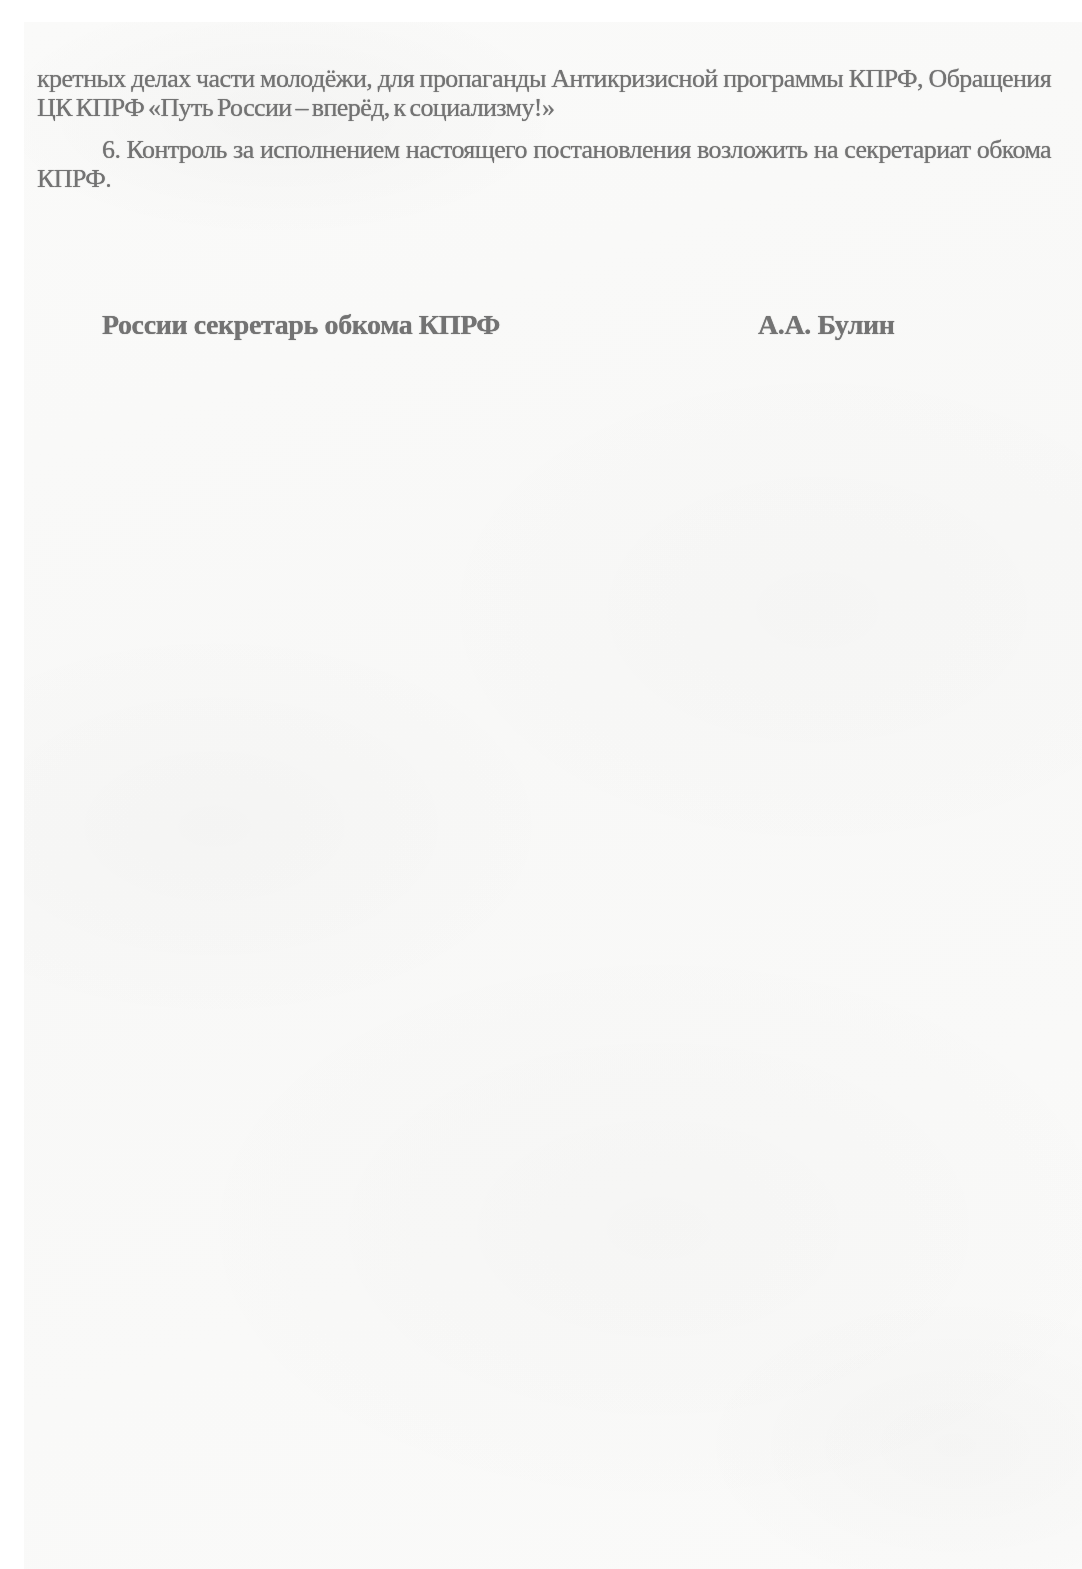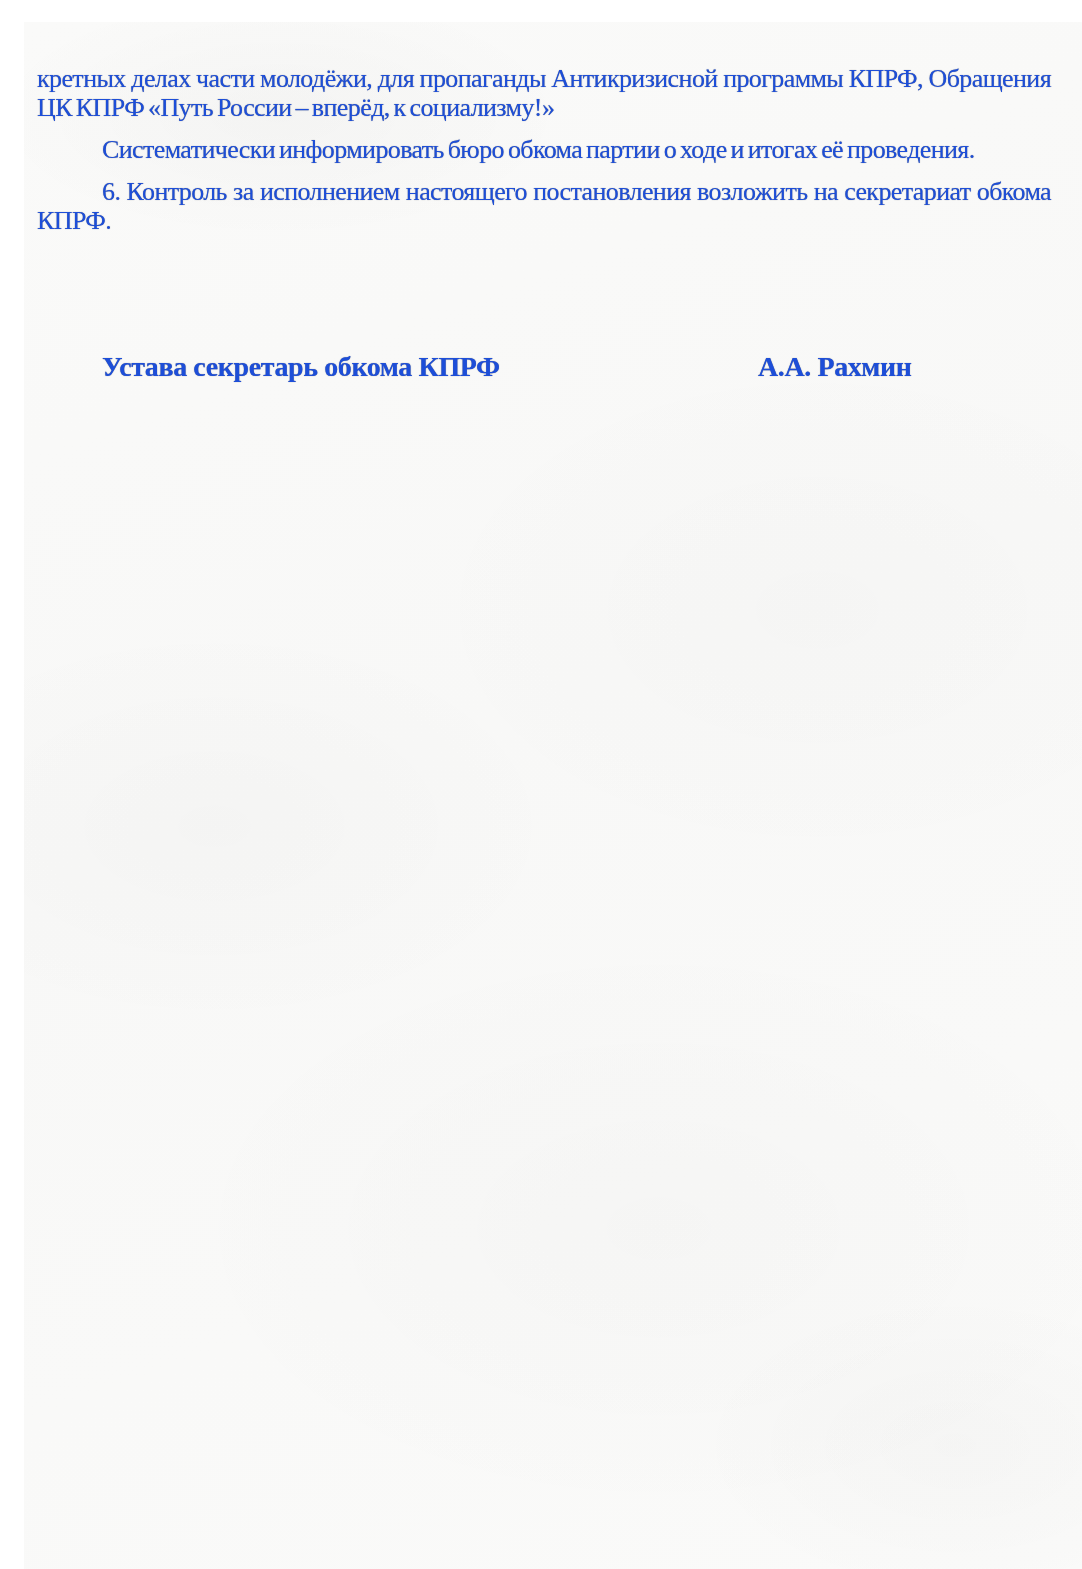--- a/index.html
+++ b/index.html
@@ -29,21 +29,21 @@
       radial-gradient(ellipse 520px 300px at 18% 52%, rgba(0,0,0,0.016), transparent 70%),
       radial-gradient(ellipse 700px 420px at 60% 78%, rgba(0,0,0,0.014), transparent 72%),
       radial-gradient(ellipse 380px 220px at 88% 92%, rgba(0,0,0,0.018), transparent 70%),
       linear-gradient(160deg, #fafaf9 0%, #f8f8f7 45%, #fafaf9 100%);
   }
   .content {
     position: absolute;
     left: 37px;
     top: 64px;
     width: 1014px;
-    color: #1d4ed8;
+    color: #737373;
     font-size: 26px;
     line-height: 29px;
     letter-spacing: -0.6px;
     word-spacing: -2px;
     text-shadow: 0 0 0.9px rgba(25,25,25,0.55);
   }
   .para {
     margin: 0 0 13px 0;
     text-align: justify;
     text-indent: 65px;
@@ -77,22 +77,21 @@
 <body>
 
 <div class="page">
   <div class="paper"></div>
 
   <div class="content">
     <p class="para continuation">кретных делах части молодёжи, для пропаганды Антикризисной программы КПРФ, Обращения ЦК КПРФ «Путь России – вперёд, к социализму!»</p>
 
 
 
-    <p class="para">Систематически информировать бюро обкома партии о ходе и итогах её проведения.</p>
 
     <p class="para">6. Контроль за исполнением настоящего постановления возложить на секретариат обкома КПРФ.</p>
 
     <div class="sig-row">
-      <span class="sig-role">Устава секретарь обкома КПРФ</span>
-      <span class="sig-name">А.А. Рахмин</span>
+      <span class="sig-role">России секретарь обкома КПРФ</span>
+      <span class="sig-name">А.А. Булин</span>
     </div>
   </div>
 </div>
 
 </body></html>

